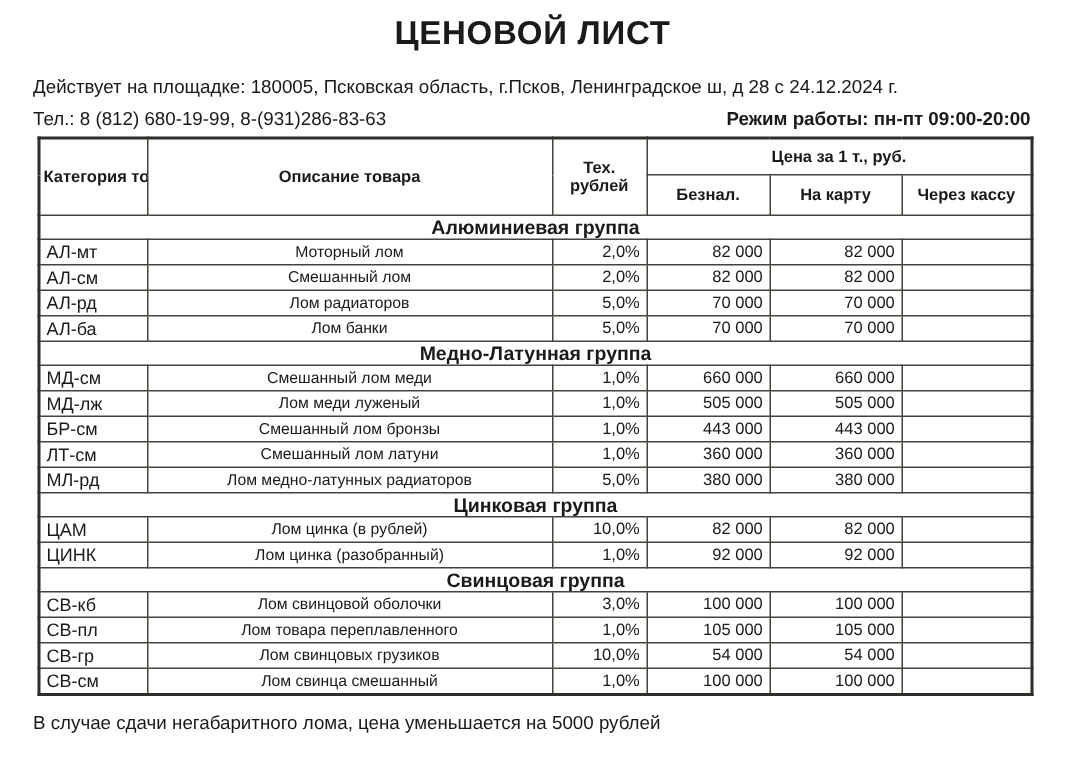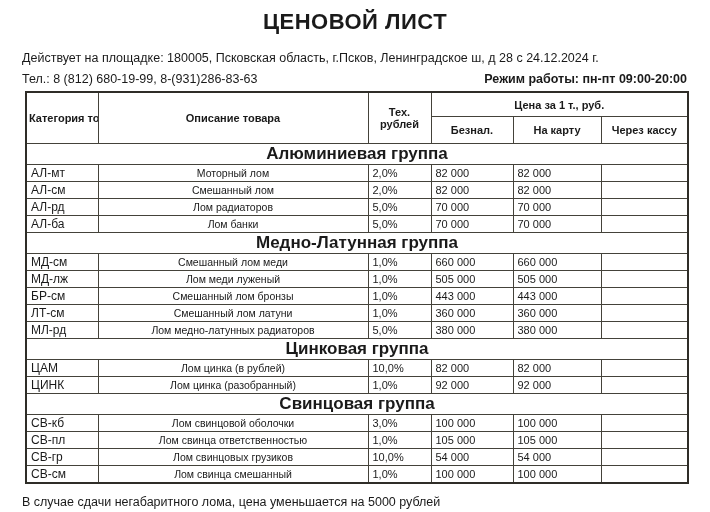--- a/index.html
+++ b/index.html
@@ -62,40 +62,40 @@
   .price-table thead th {
     font-size: 11px;
     font-weight: bold;
     text-align: center;
     padding: 1px 2px;
   }
   .hdr-row1 th { height: 21px; }
   .hdr-row2 th { height: 24px; }
   .group-row td {
     height: 15px;
-    font-size: 17px;
+    font-size: 13px;
     font-weight: bold;
     text-align: center;
     padding: 0;
     margin-top: 30px;
   }
   .data-row td {
     height: 16px;
   }
   .cell-code {
     font-size: 12px;
     text-align: left;
   }
   .cell-desc {
     font-size: 10.5px;
     text-align: center;
   }
   .cell-num {
     font-size: 11px;
-    text-align: left;
+    text-align: right;
   }
   .footer-note {
     margin: 11px 0 0 22px;
     font-size: 12.5px;
   }
 </style>
 </head>
 <body>
 
 <div class="page">
@@ -236,21 +236,21 @@
         <tr class="data-row">
           <td class="cell-code">СВ-кб</td>
           <td class="cell-desc">Лом свинцовой оболочки</td>
           <td class="cell-num">3,0%</td>
           <td class="cell-num">100 000</td>
           <td class="cell-num">100 000</td>
           <td class="cell-num"></td>
         </tr>
         <tr class="data-row">
           <td class="cell-code">СВ-пл</td>
-          <td class="cell-desc">Лом свинца ответственностью</td>
+          <td class="cell-desc">Лом товара переплавленного</td>
           <td class="cell-num">1,0%</td>
           <td class="cell-num">105 000</td>
           <td class="cell-num">105 000</td>
           <td class="cell-num"></td>
         </tr>
         <tr class="data-row">
           <td class="cell-code">СВ-гр</td>
           <td class="cell-desc">Лом свинцовых грузиков</td>
           <td class="cell-num">10,0%</td>
           <td class="cell-num">54 000</td>

